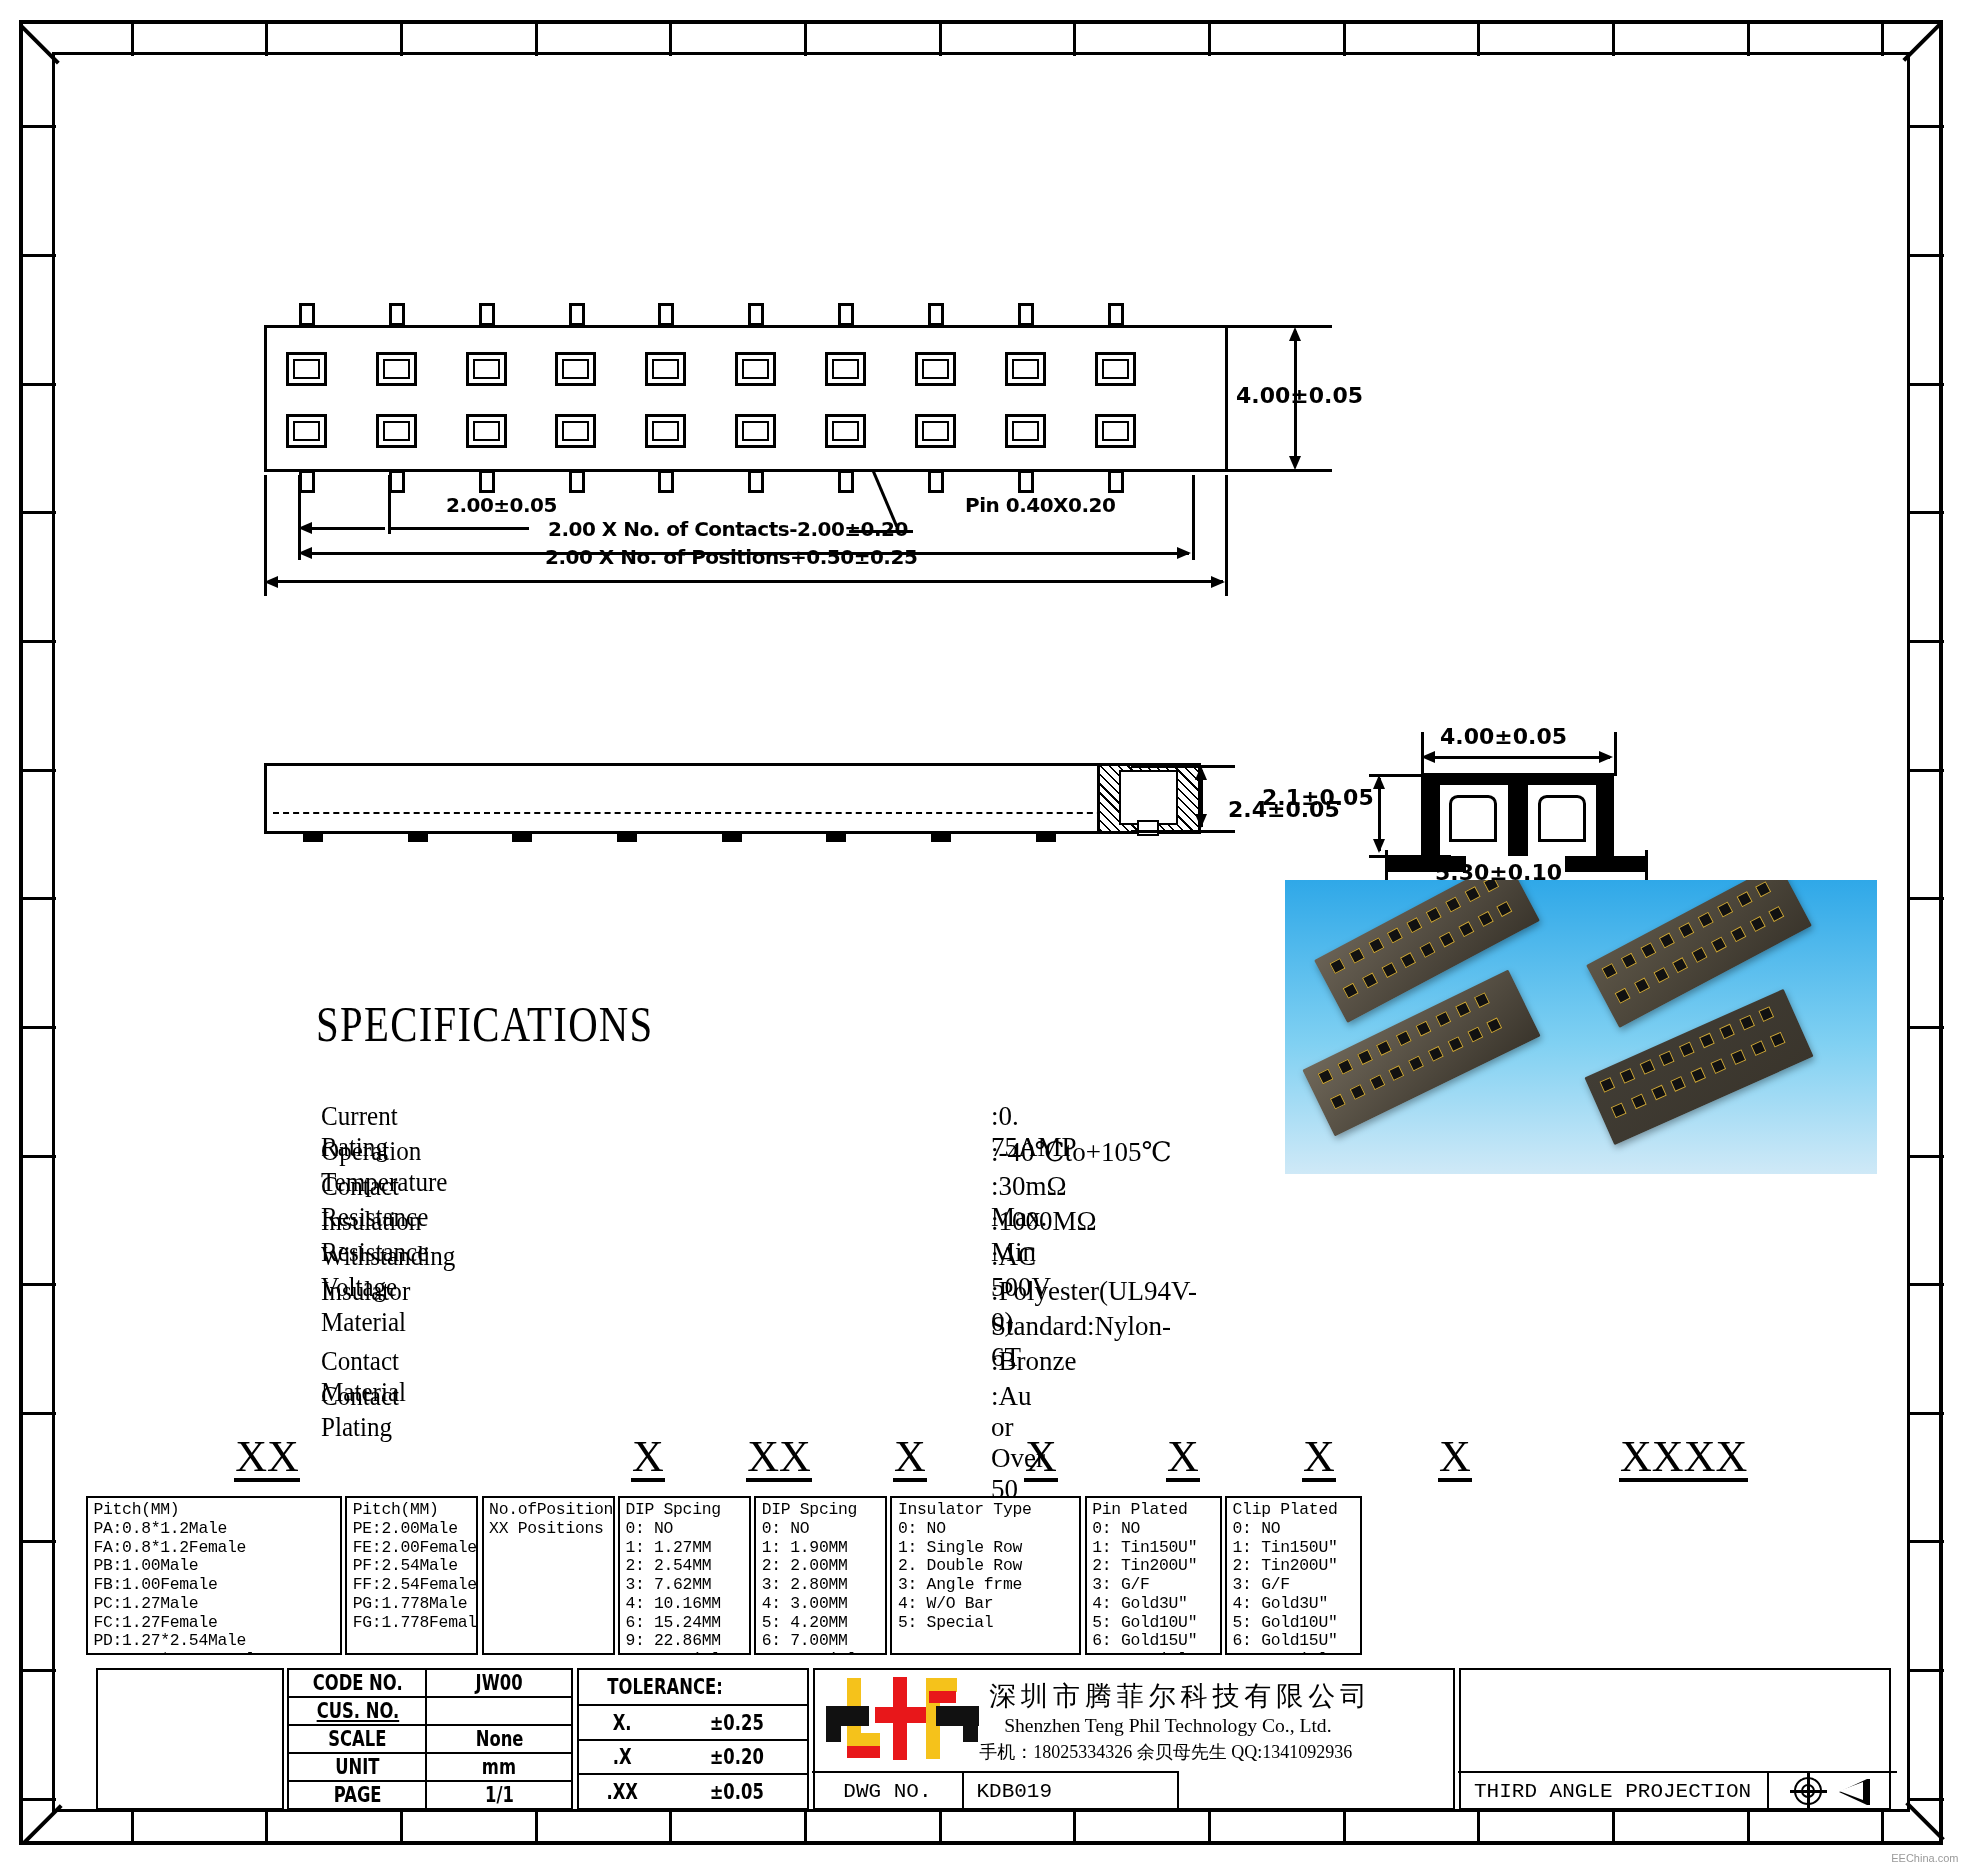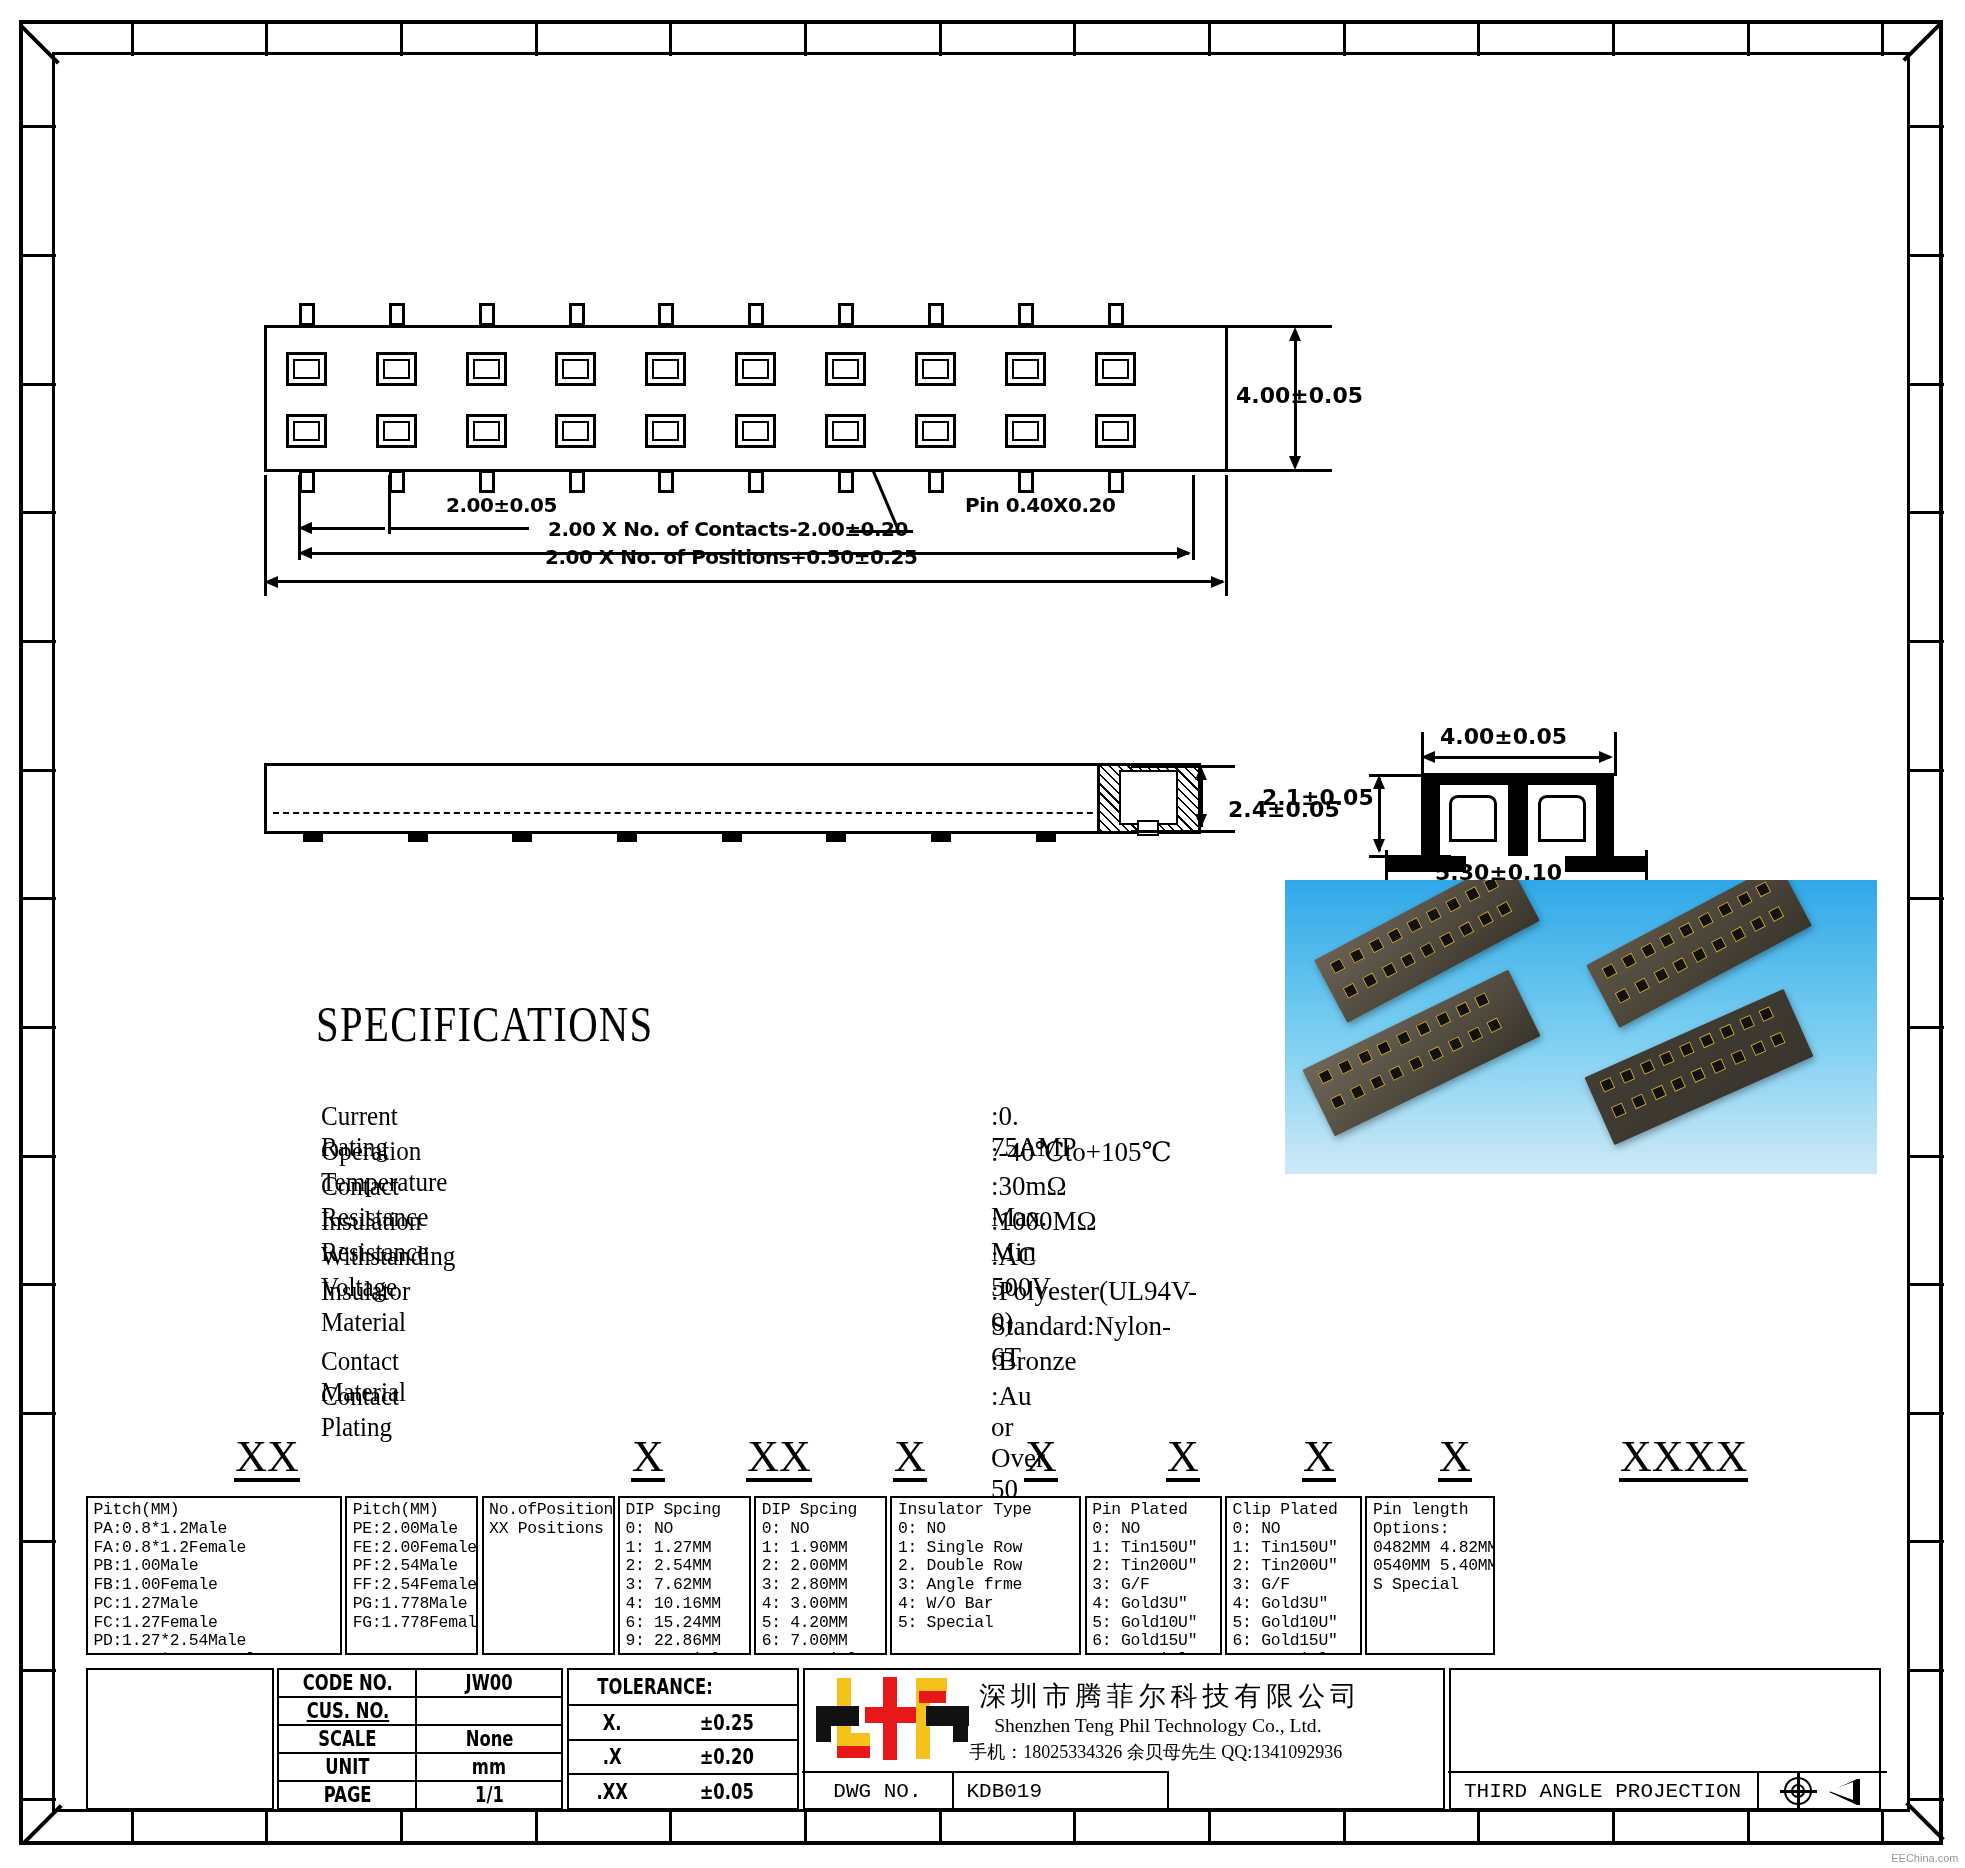--- a/index.html
+++ b/index.html
@@ -75,21 +75,21 @@
   #opt-table{position:absolute;left:86px;top:1496px;width:1795px;height:159px;
       display:flex;}
   .opt-col{border:2.2px solid #000;box-sizing:border-box;margin-right:3.3px;
       padding:3.3px 4.4px 0 5.5px;background:#fff;
       font-family:"Liberation Mono","DejaVu Sans Mono",monospace;
       font-size:16.4px;line-height:1.14;letter-spacing:-0.3px;overflow:hidden;}
   .opt-col:last-child{margin-right:0;}
   .opt-col div{white-space:pre;}
 
   
-  #titleblock{position:absolute;left:86px;top:1668px;width:1795px;height:142px;
+  #titleblock{position:absolute;left:96px;top:1668px;width:1795px;height:142px;
       display:flex;}
   .tb-box{border:2.7px solid #000;box-sizing:border-box;margin-right:3.8px;background:#fff;}
   .tb-box:last-child{margin-right:0;text-decoration:underline;}
   .cond{font-family:"DejaVu Sans","Liberation Sans",sans-serif;font-weight:bold;
       transform:scaleX(0.78);transform-origin:center;display:inline-block;}
   .tb-grid{display:flex;flex-direction:column;height:100%;}
   .tb-r{display:flex;flex:1;border-bottom:2.7px solid #000;}
   .tb-r:last-child{border-bottom:none;}
   .tb-c{display:flex;align-items:center;justify-content:center;font-size:21px;}
   .tb-c.lbl{border-right:2.7px solid #000;}
@@ -511,27 +511,20 @@
       <div>Clip Plated</div>
       <div>0: NO</div>
       <div>1: Tin150U″</div>
       <div>2: Tin200U″</div>
       <div>3: G/F</div>
       <div>4: Gold3U″</div>
       <div>5: Gold10U″</div>
       <div>6: Gold15U″</div>
       <div>S: Special</div>
     </div>
-    <div class="opt-col" style="width: 130px;">
-      <div>Pin length</div>
-      <div>Options:</div>
-      <div>0482MM 4.82MM</div>
-      <div>0540MM 5.40MM</div>
-      <div>S Special</div>
-    </div>
   </div>
 
 <div id="titleblock">
 
   <div class="tb-box" style="width:188px;"></div>
 
   <div class="tb-box" style="width:286px;">
     <div class="tb-grid" id="tb-info">
         <div class="tb-r">
           <div class="tb-c lbl" style="width: 136px;">

